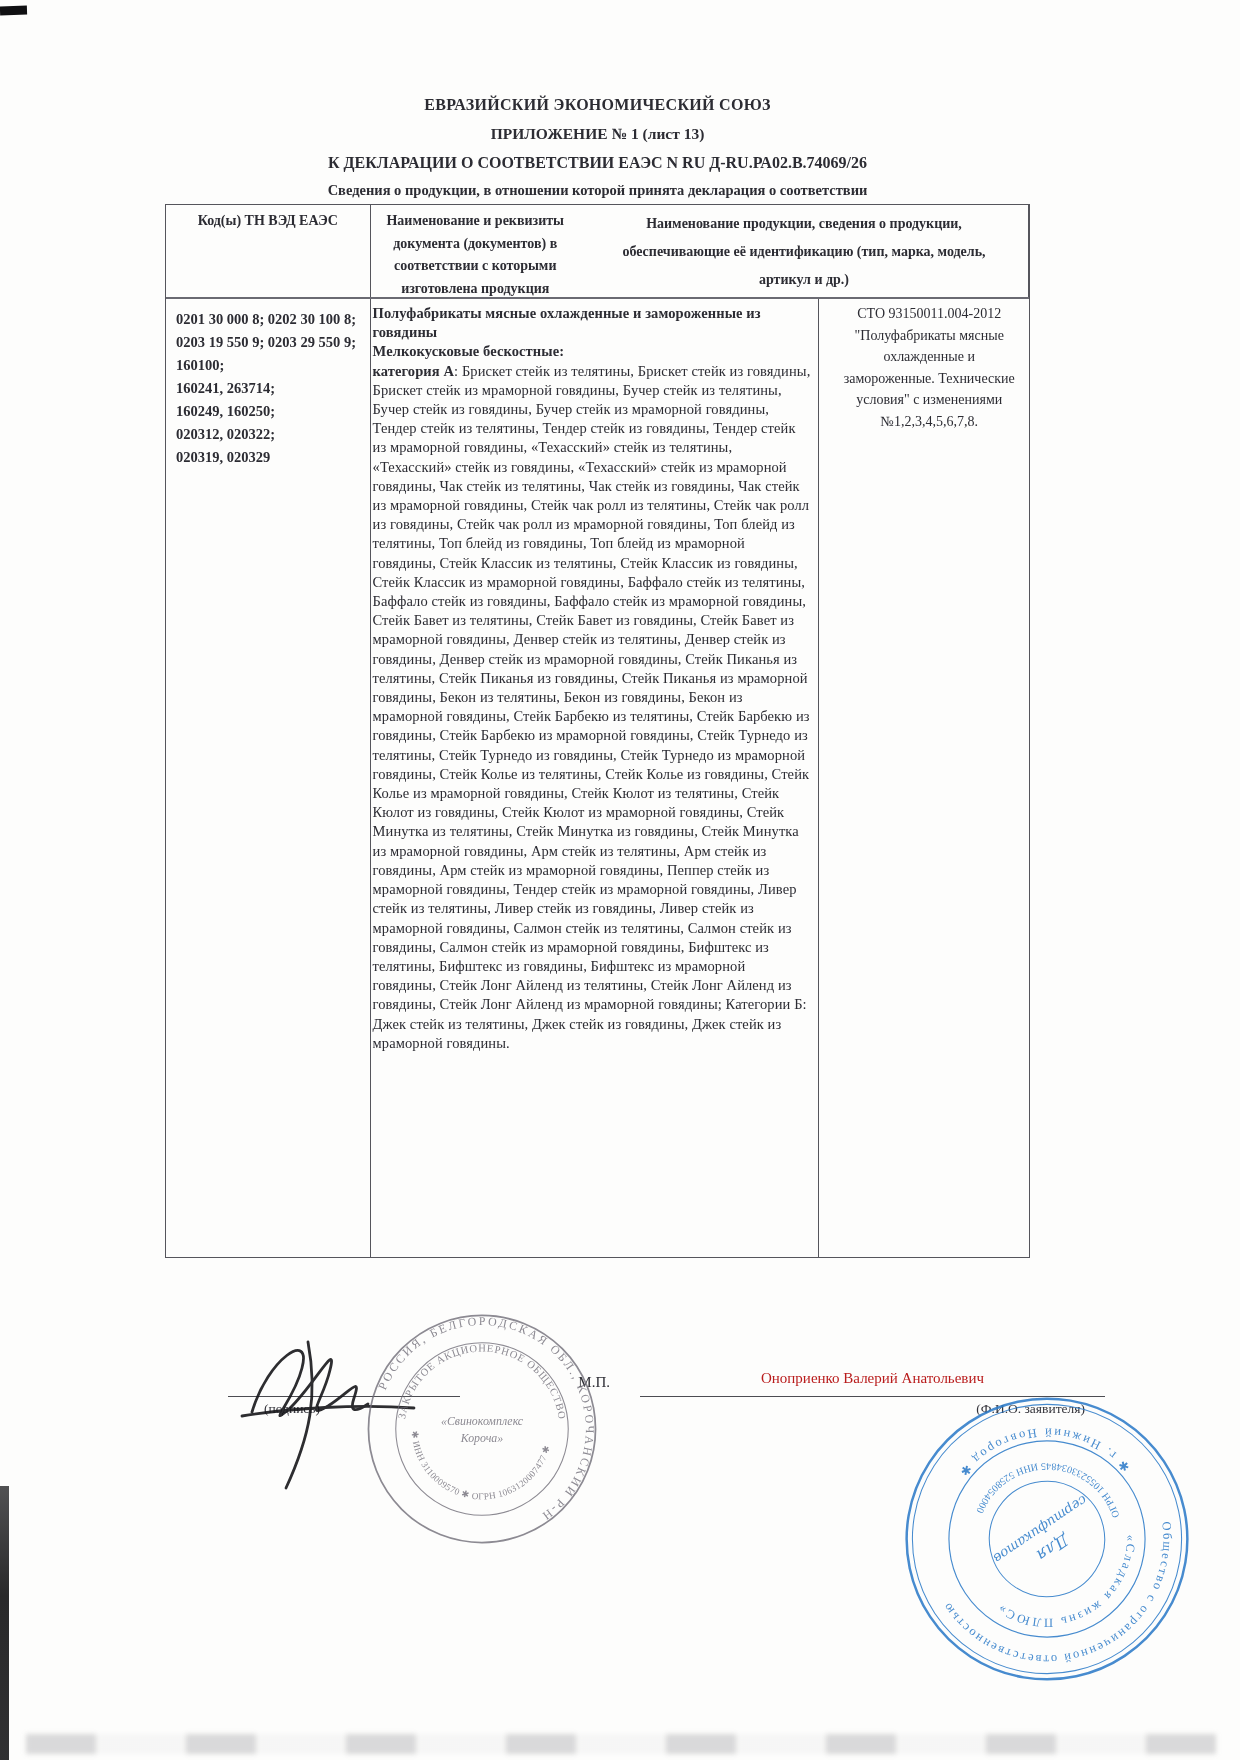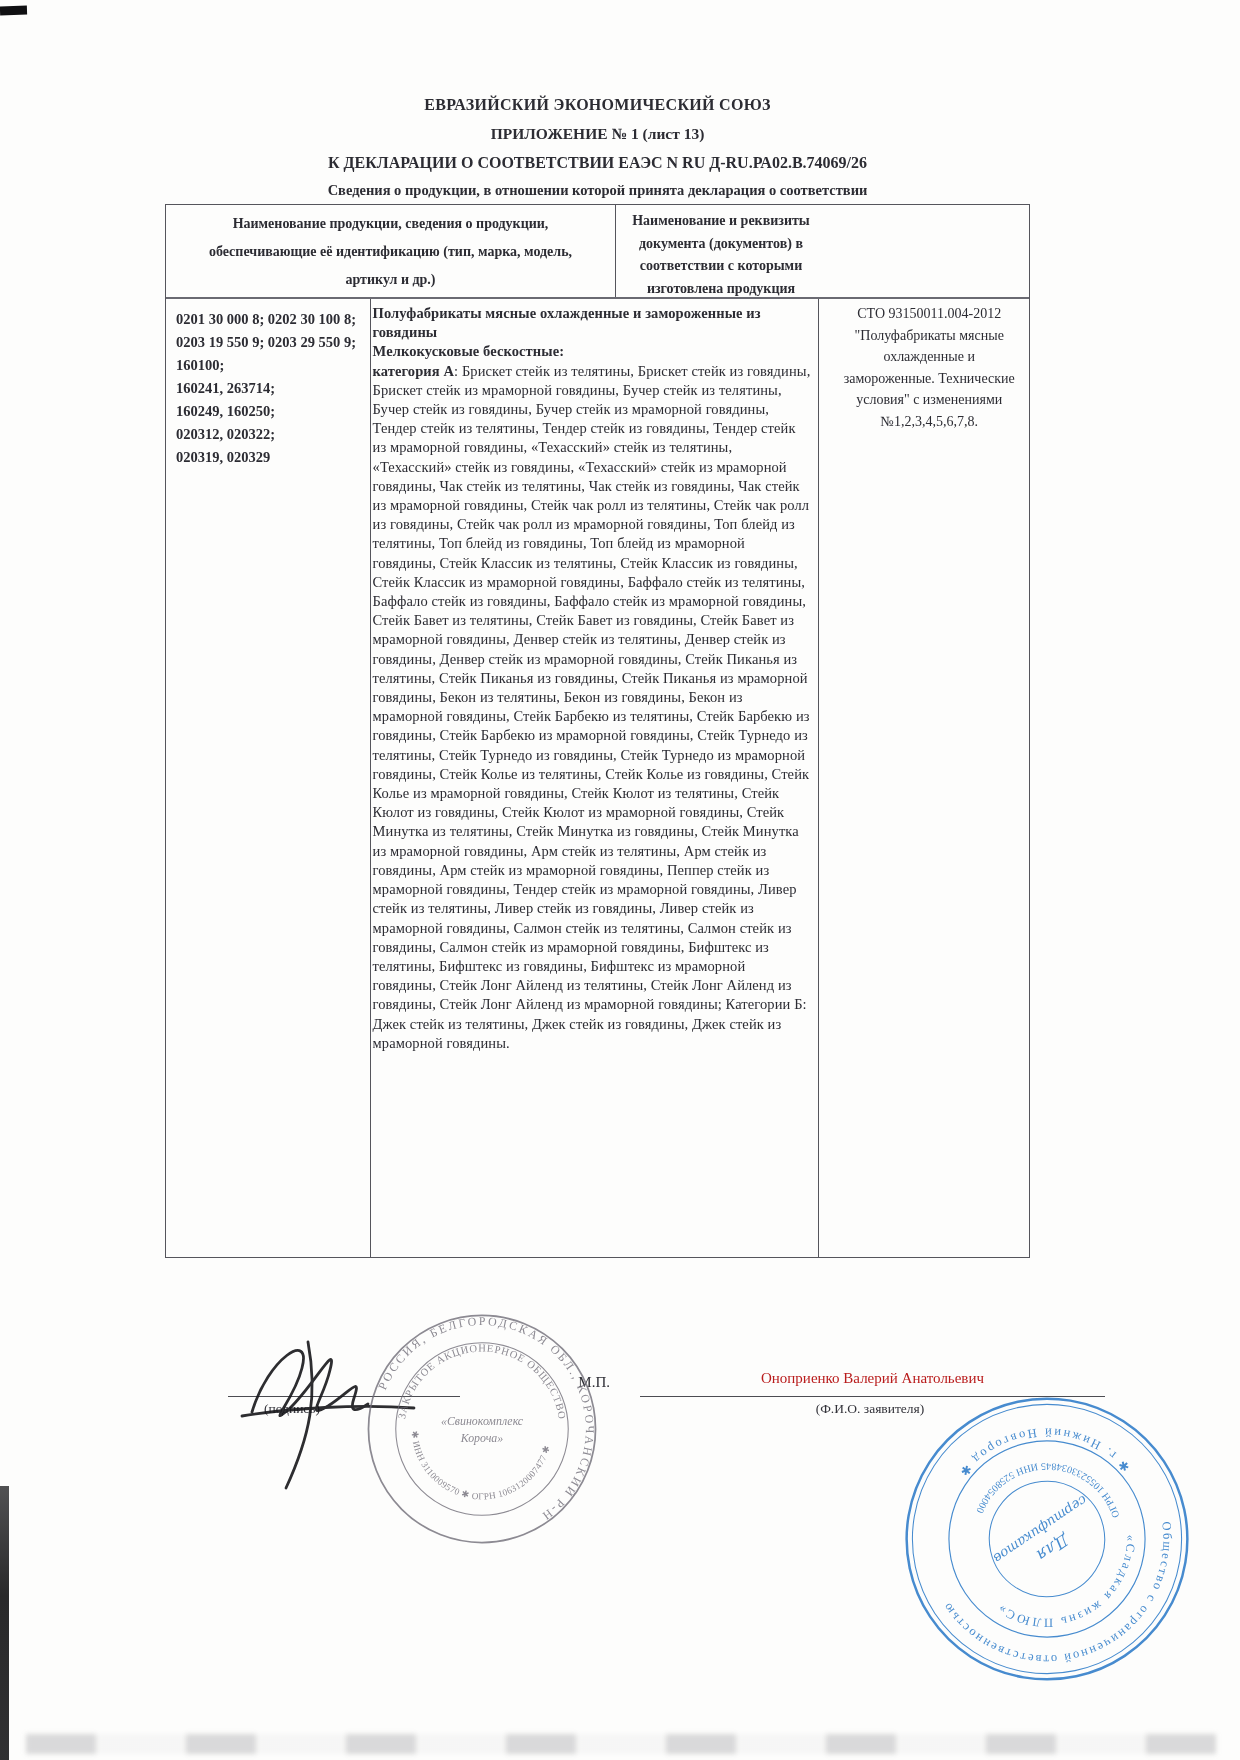--- a/index.html
+++ b/index.html
@@ -39,21 +39,21 @@
   .standard{font-size:14px;line-height:21.5px;text-align:center;padding:4px 7px 0 17px;}
 
   
   .line{position:absolute;height:0;border-top:1.3px solid #4c4c52;}
   .sig-line{left:228px;top:1396px;width:232px;}
   .fio-line{left:640px;top:1396px;width:465px;}
   .caption{position:absolute;font-size:13.5px;color:#33333a;}
   .cap-sign{left:232px;top:1401px;width:120px;text-align:center;}
   .mp{position:absolute;left:540px;top:1374px;width:70px;text-align:right;font-size:15px;color:#2e2e35;}
   .fio-name{position:absolute;left:640px;top:1370px;width:465px;text-align:center;font-size:15px;color:#b91c1c;}
-  .cap-fio{left:655px;top:1401px;width:430px;text-align:center;font-family:Liberation Serif, serif;}
+  .cap-fio{left:655px;top:1401px;width:430px;text-align:right;font-family:Liberation Serif, serif;}
 
   
   .stamp{position:absolute;}
   .stamp-gray{left:350px;top:1297px;width:264px;height:264px;opacity:.78;}
   .stamp-blue{left:898px;top:1390px;width:298px;height:298px;opacity:.88;transform:rotate(168deg);}
   .sig-scribble{position:absolute;left:238px;top:1316px;width:200px;height:180px;opacity:.9;}
 
   
   .art-topleft{position:absolute;left:0;top:6px;width:27px;height:9px;background:#101012;transform:rotate(-2deg);}
   .art-leftbar{position:absolute;left:0;top:1486px;width:9px;height:274px;
@@ -69,22 +69,23 @@
 
   <div class="doc-header">
     <div class="h1">ЕВРАЗИЙСКИЙ ЭКОНОМИЧЕСКИЙ СОЮЗ</div>
     <div class="h2">ПРИЛОЖЕНИЕ № 1 (лист 13)</div>
     <div class="h3">К ДЕКЛАРАЦИИ О СООТВЕТСТВИИ ЕАЭС N RU Д-RU.РА02.В.74069/26</div>
     <div class="h4">Сведения о продукции, в отношении которой принята декларация о соответствии</div>
   </div>
 
   <div class="tbl">
     <div class="tr head">
+      <div class="td th c1">Код(ы) ТН ВЭД ЕАЭС</div>
+      <div class="td th c3">Наименование и реквизиты документа (документов) в соответствии с которыми изготовлена продукция</div>
       <div class="td th c2">Наименование продукции, сведения о продукции, обеспечивающие её идентификацию (тип, марка, модель, артикул и др.)</div>
-      <div class="td th c3">Наименование и реквизиты документа (документов) в соответствии с которыми изготовлена продукция</div>
     </div>
     <div class="tr body">
       <div class="td c1 codes">
         <div>0201 30 000 8; 0202 30 100 8;</div>
         <div>0203 19 550 9; 0203 29 550 9;</div>
         <div>160100;</div>
         <div>160241, 263714;</div>
         <div>160249, 160250;</div>
         <div>020312, 020322;</div>
         <div>020319, 020329</div>

